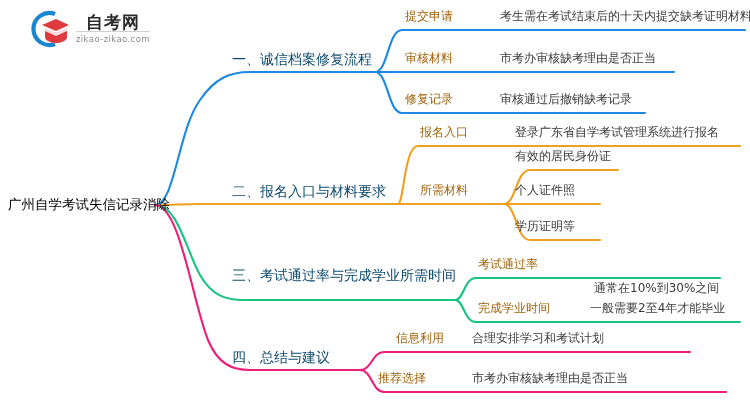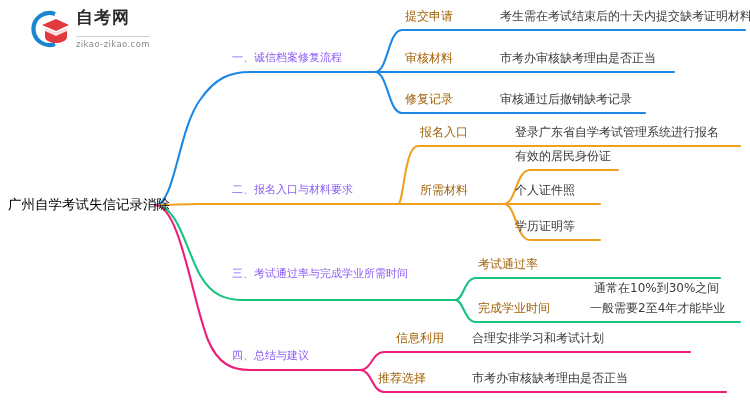--- a/index.html
+++ b/index.html
@@ -42,42 +42,43 @@
     display: flex;
     flex-direction: column;
     justify-content: center;
     line-height: 1;
   }
   .logo-cn {
     font-size: 17px;
     font-weight: bold;
     color: #2b2b2b;
     letter-spacing: 1px;
-    padding-bottom: 10px;
+    padding-bottom: 0;
     border-bottom: 1px solid #cfcfcf;
+    text-align: center;
   }
   .logo-url {
     font-size: 8.5px;
     color: #8a8a8a;
     letter-spacing: 0.4px;
     padding-top: 3px;
   }
   .node {
     position: absolute;
     white-space: nowrap;
     line-height: 1.1;
   }
   .root-node {
     font-size: 13.5px;
     color: #000000;
     letter-spacing: 0px;
   }
   .lvl1-node {
-    font-size: 11px;
-    color: #8b5cf6;
+    font-size: 14px;
+    color: #0c4a6e;
   }
   .lvl2-node {
     font-size: 12px;
     color: #a16207;
   }
   .lvl3-node {
     font-size: 12px;
     color: #3a3a3a;
   }
 </style>

